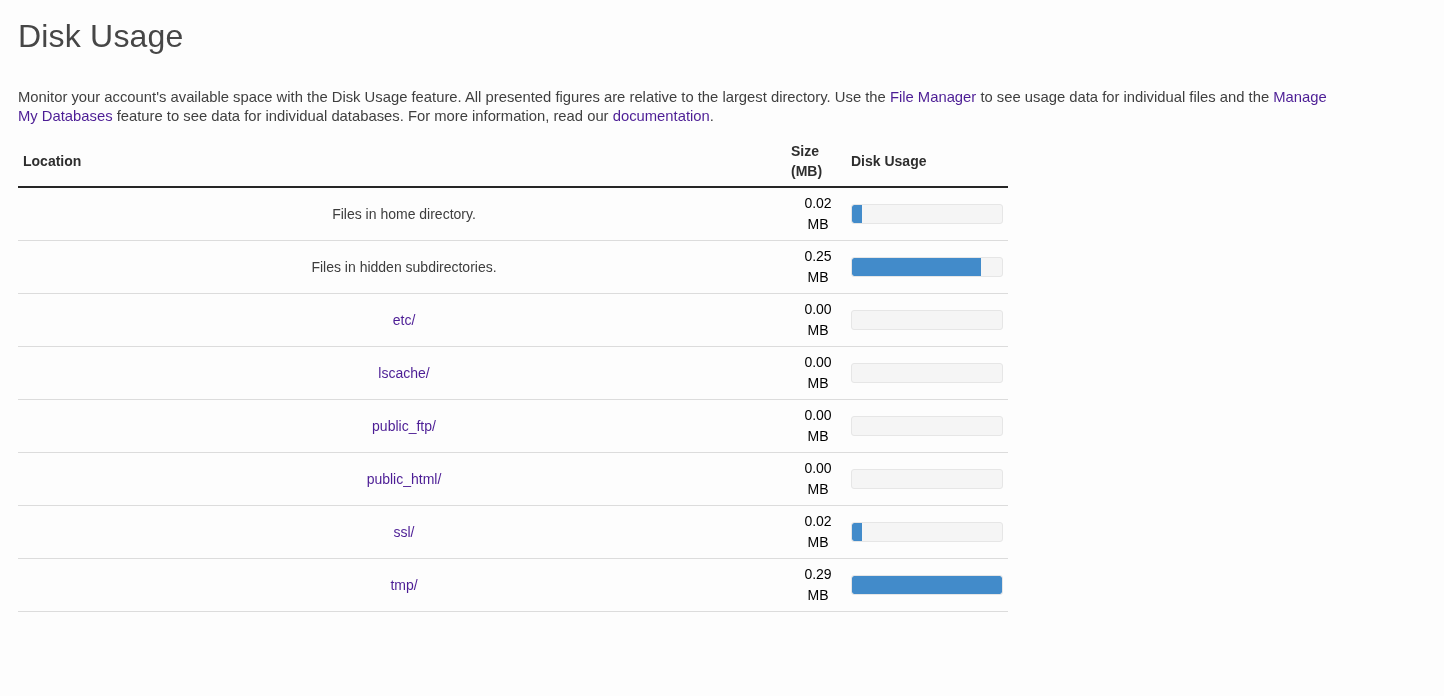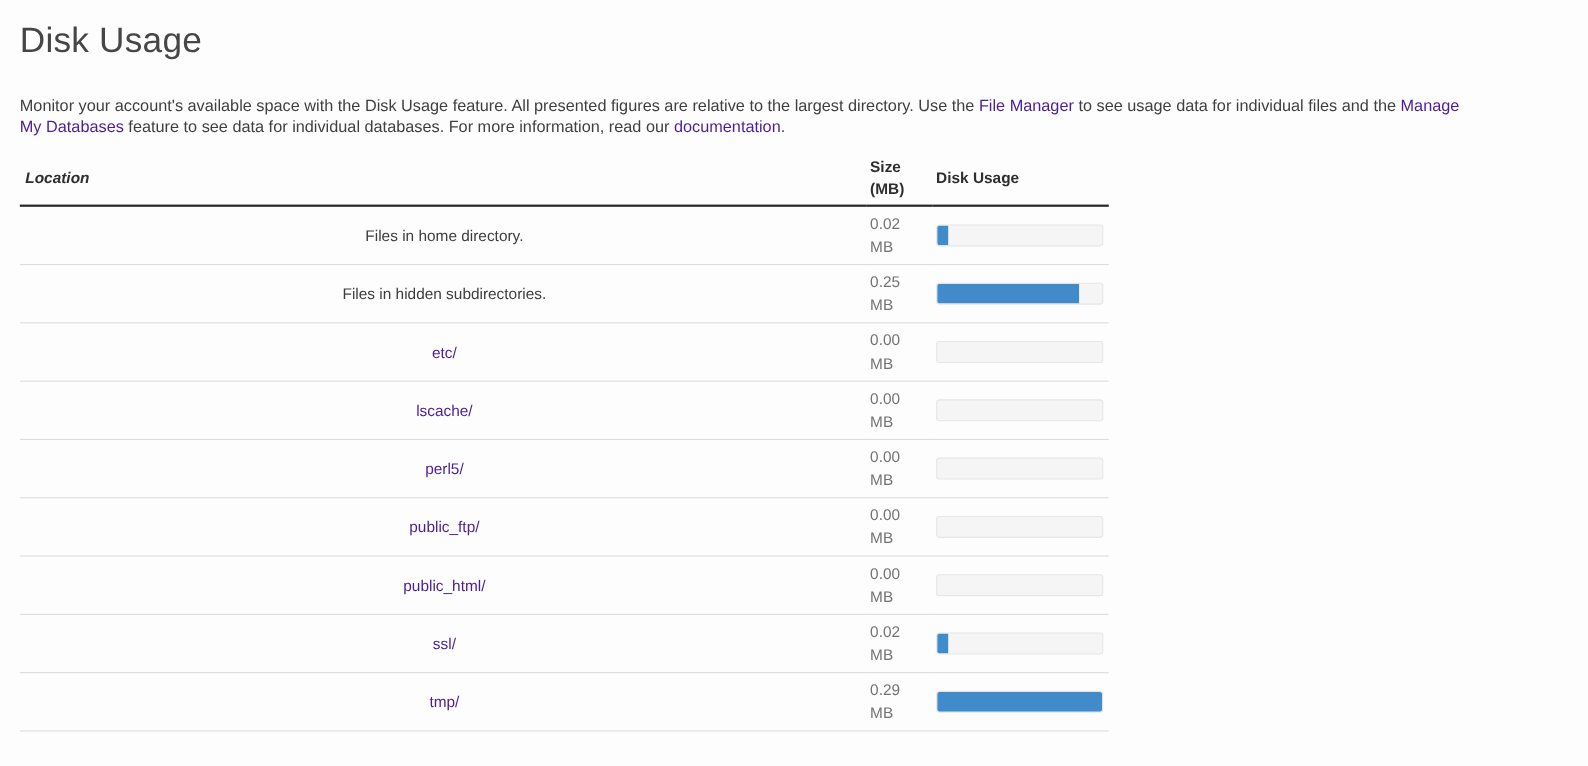--- a/index.html
+++ b/index.html
@@ -43,32 +43,32 @@
     text-align: left;
     vertical-align: middle;
     font-weight: bold;
     color: #2e2e2e;
     font-size: 14px;
     line-height: 20px;
     padding: 5px 3px;
     height: 46px;
     border-bottom: 2px solid #262626;
   }
-  th.col-location { width: 770px; padding-left: 5px; font-style: italic; }
+  th.col-location { width: 770px; padding-left: 5px; }
   th.col-size     { width: 60px; margin-left: 12px; }
   th.col-usage    { width: 160px; white-space: nowrap; }
 
   .du-table td {
     vertical-align: middle;
     height: 51px;
     padding: 5px 3px;
     border-bottom: 1px solid #dcdcdc;
   }
   td.loc { padding-left: 5px; color: #3d3d3d; text-align: center; }
-  td.size { color: #737373; line-height: 21px; }
+  td.size { color: #000000; line-height: 21px; text-align: center; }
   td.size .sz { display: block; }
 
   .track {
     position: relative;
     width: 152px;
     height: 20px;
     background: #f5f5f5;
     border: 1px solid #e6e6e6;
     border-radius: 3px;
     overflow: hidden;
@@ -137,30 +137,20 @@
           <td class="loc"><a href="#">lscache/</a></td>
           <td class="size">
             <span class="sz">0.00</span>
             <span class="sz">MB</span>
           </td>
           <td class="usage">
             <div class="track"></div>
           </td>
         </tr>
         <tr>
-          <td class="loc"><a href="#">perl5/</a></td>
-          <td class="size">
-            <span class="sz">0.00</span>
-            <span class="sz">MB</span>
-          </td>
-          <td class="usage">
-            <div class="track"></div>
-          </td>
-        </tr>
-        <tr>
           <td class="loc"><a href="#">public_ftp/</a></td>
           <td class="size">
             <span class="sz">0.00</span>
             <span class="sz">MB</span>
           </td>
           <td class="usage">
             <div class="track"></div>
           </td>
         </tr>
         <tr>

